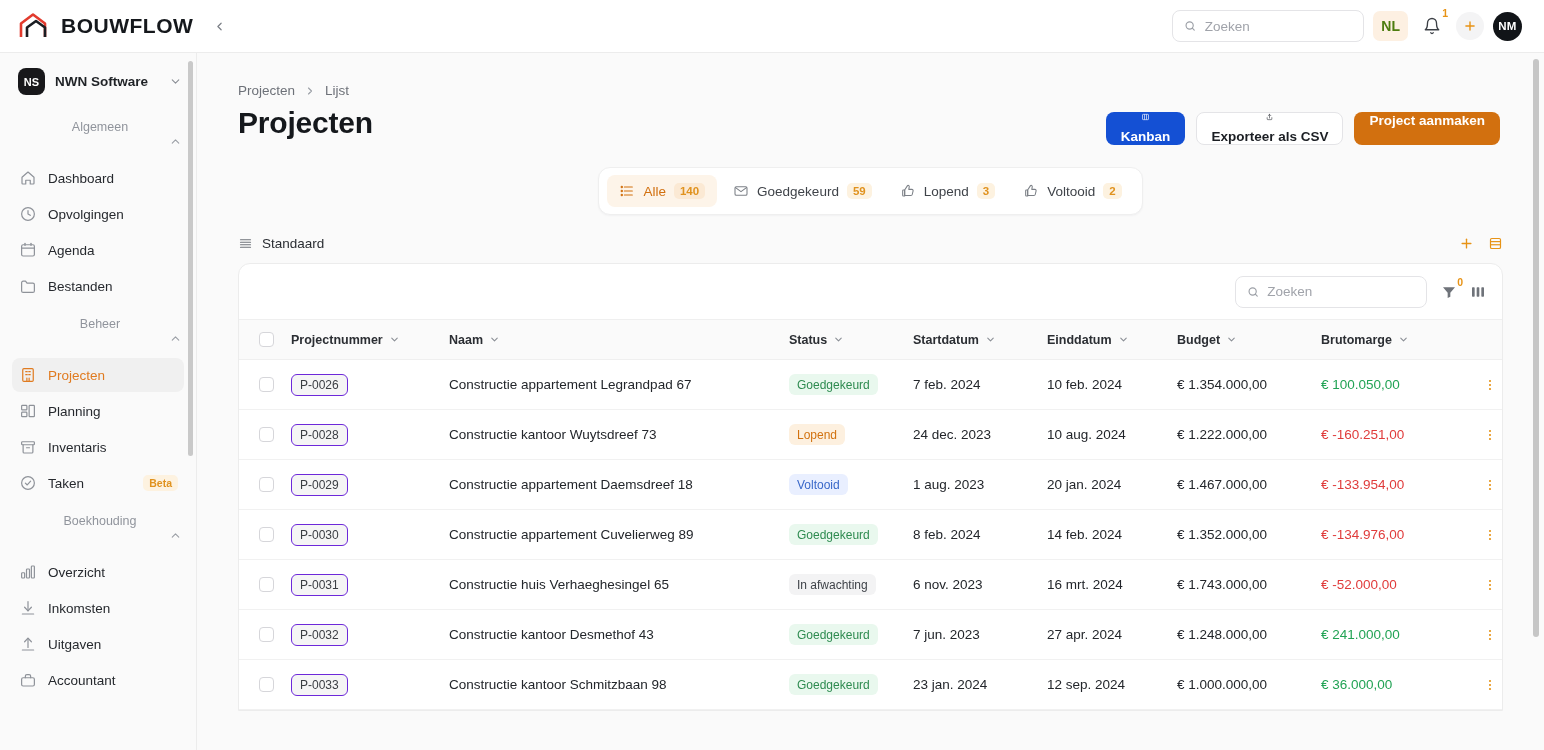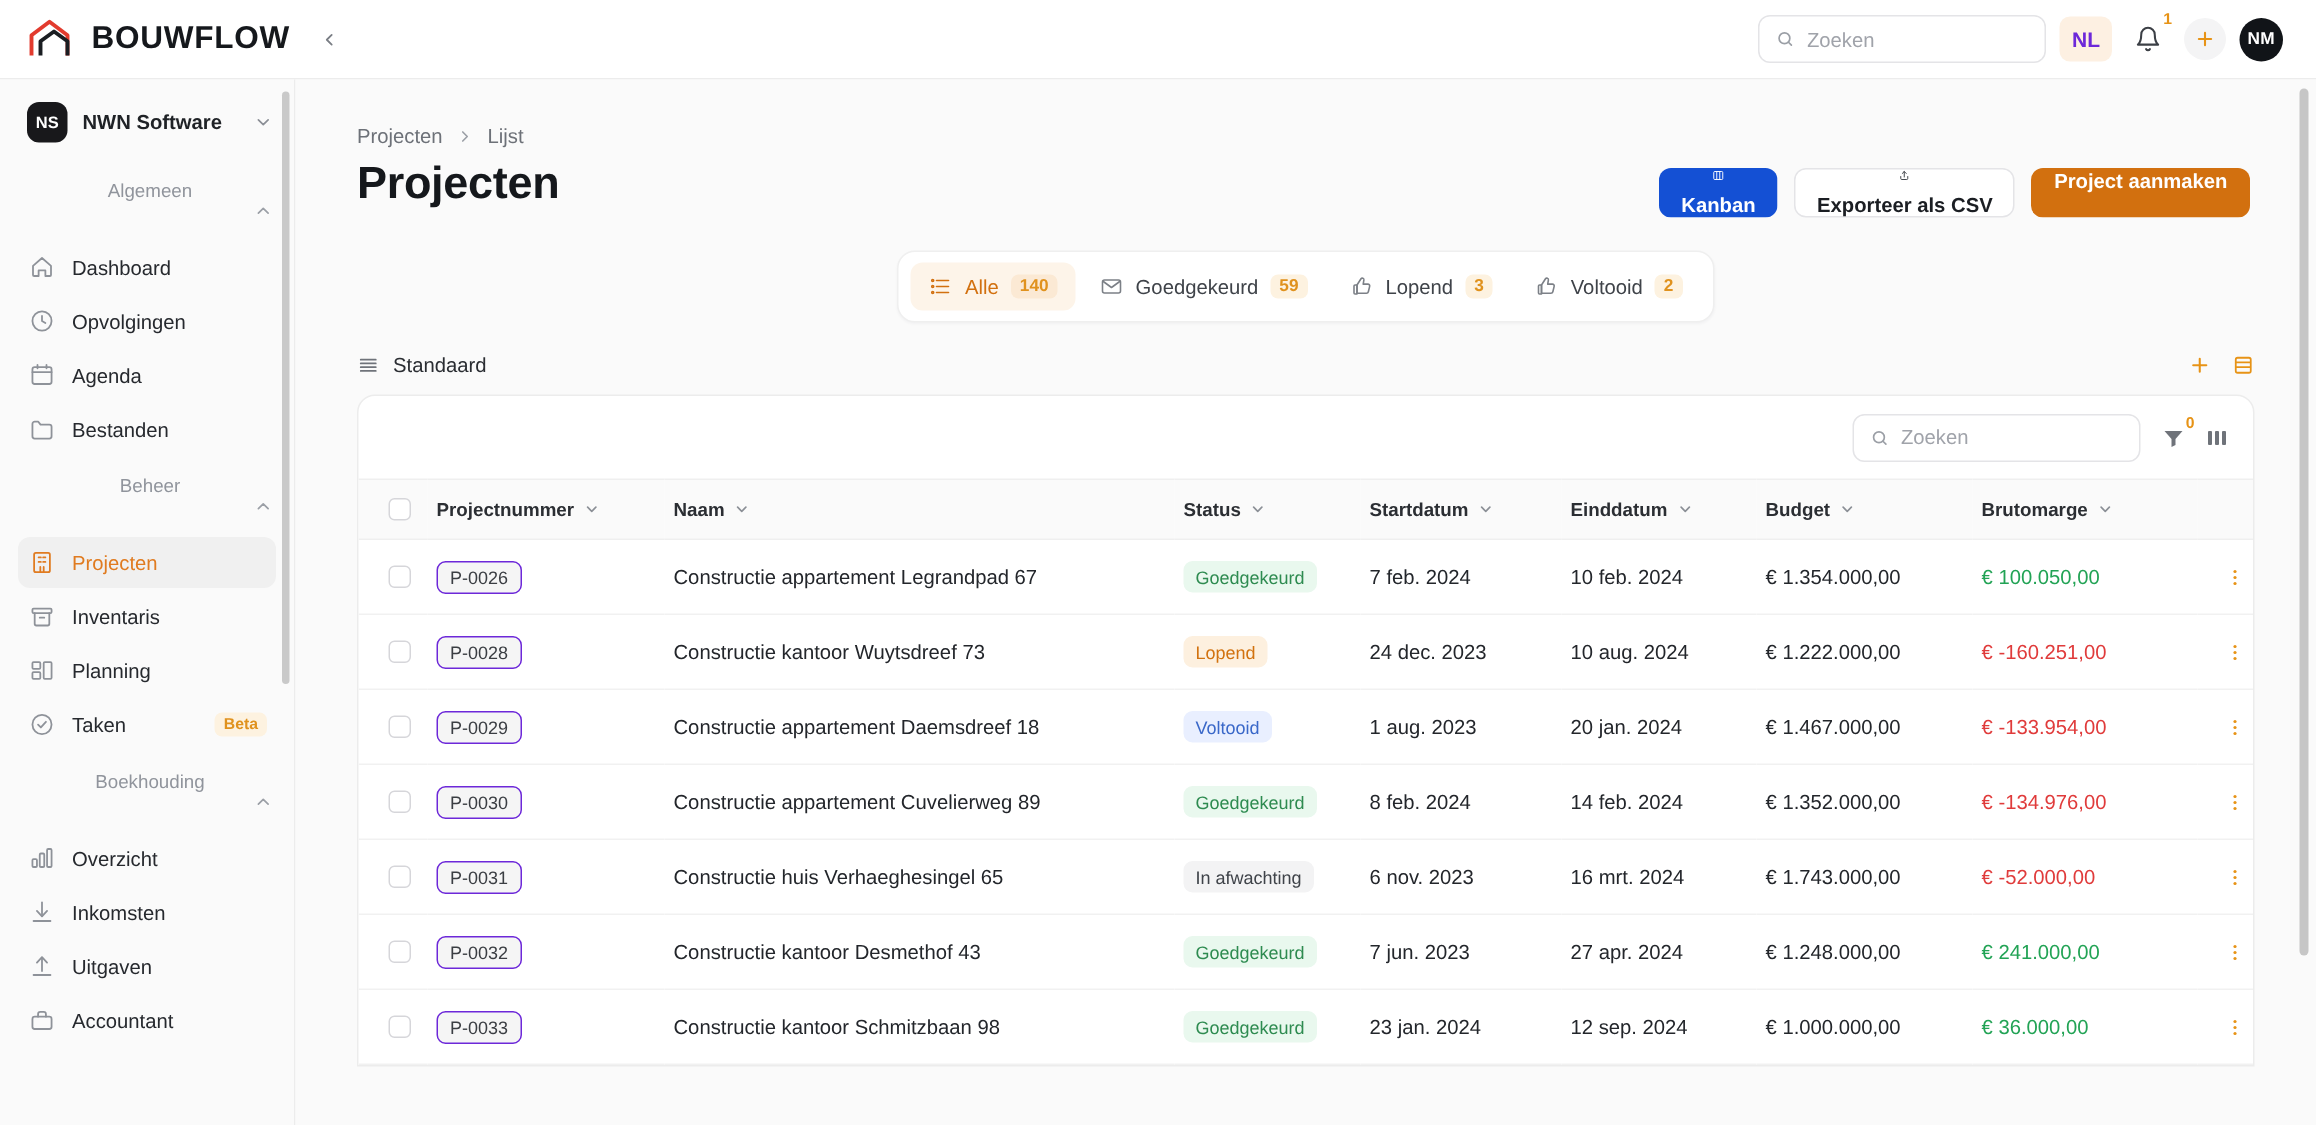--- a/index.html
+++ b/index.html
@@ -45,21 +45,21 @@
   .top-search input {
     border: none; outline: none; font-size: 13.5px;
     font-family: inherit; color: #3c4046; background: transparent;
     width: 100%;
   }
   .top-search input::placeholder { color: #a0a3aa; }
   .lang-pill {
     height: 30px; min-width: 34px; padding: 0 8px;
     background: #fdf0e2; border-radius: 7px;
     display: flex; align-items: center; justify-content: center;
-    color: #6d28d9; font-size: 14px; font-weight: 700;
+    color: #4d7c0f; font-size: 14px; font-weight: 700;
     cursor: pointer;
   }
   .icon-btn {
     position: relative; width: 30px; height: 30px;
     display: flex; align-items: center; justify-content: center;
     cursor: pointer; border-radius: 50%;
   }
   .notif-badge {
     position: absolute; top: -3px; right: -1px;
     font-size: 10.5px; font-weight: 700; color: #e79316;
@@ -379,36 +379,36 @@
             <line x1="13" y1="11.5" x2="15" y2="11.5"></line>
             <line x1="10.5" y1="20.5" x2="10.5" y2="16"></line>
             <line x1="13.5" y1="20.5" x2="13.5" y2="16"></line>
           </svg>
         </span>
         <span class="nav-label">Projecten</span>
       </div>
       <div class="nav-item">
         <span class="nav-icon">
           <svg width="18" height="18" viewBox="0 0 24 24" fill="none" stroke="#8e9299" stroke-width="1.6" stroke-linecap="round" stroke-linejoin="round">
+            <rect x="3.5" y="4.5" width="7" height="6" rx="1"></rect>
+            <rect x="3.5" y="13.5" width="7" height="6" rx="1"></rect>
+            <rect x="13.5" y="4.5" width="7" height="15" rx="1"></rect>
+          </svg>
+        </span>
+        <span class="nav-label">Planning</span>
+      </div>
+      <div class="nav-item">
+        <span class="nav-icon">
+          <svg width="18" height="18" viewBox="0 0 24 24" fill="none" stroke="#8e9299" stroke-width="1.6" stroke-linecap="round" stroke-linejoin="round">
             <rect x="3.5" y="5" width="17" height="4" rx="1"></rect>
             <path d="M5.5 9v9.5a1.5 1.5 0 001.5 1.5h10a1.5 1.5 0 001.5-1.5V9"></path>
             <line x1="10" y1="13" x2="14" y2="13"></line>
           </svg>
         </span>
         <span class="nav-label">Inventaris</span>
-      </div>
-      <div class="nav-item">
-        <span class="nav-icon">
-          <svg width="18" height="18" viewBox="0 0 24 24" fill="none" stroke="#8e9299" stroke-width="1.6" stroke-linecap="round" stroke-linejoin="round">
-            <rect x="3.5" y="4.5" width="7" height="6" rx="1"></rect>
-            <rect x="3.5" y="13.5" width="7" height="6" rx="1"></rect>
-            <rect x="13.5" y="4.5" width="7" height="15" rx="1"></rect>
-          </svg>
-        </span>
-        <span class="nav-label">Planning</span>
       </div>
       <div class="nav-item">
         <span class="nav-icon">
           <svg width="18" height="18" viewBox="0 0 24 24" fill="none" stroke="#8e9299" stroke-width="1.6" stroke-linecap="round" stroke-linejoin="round">
             <circle cx="12" cy="12" r="8.5"></circle>
             <polyline points="8.5 12.2 11 14.6 15.5 9.6"></polyline>
           </svg>
         </span>
         <span class="nav-label">Taken</span>
         <span class="beta-tag">Beta</span>

